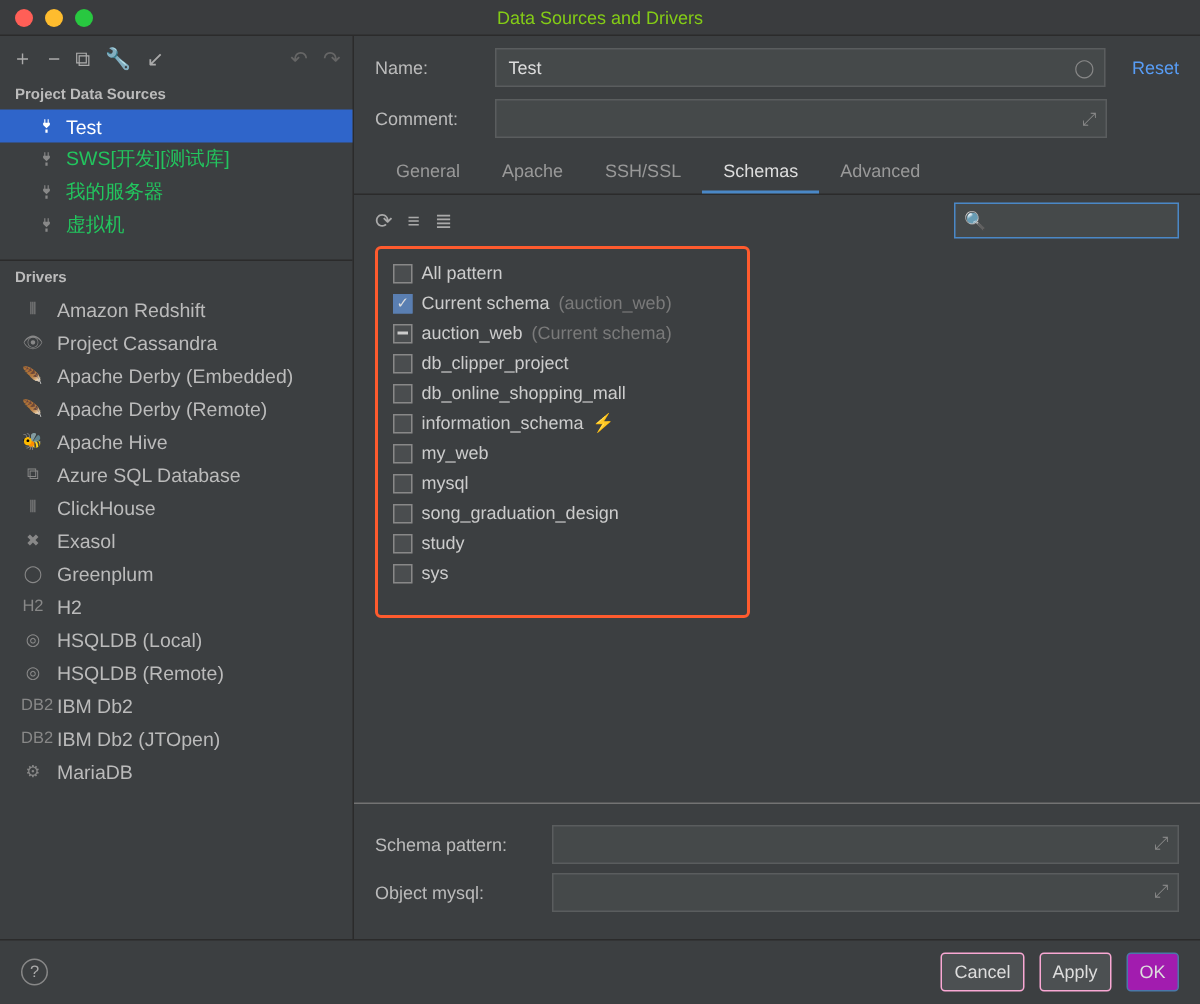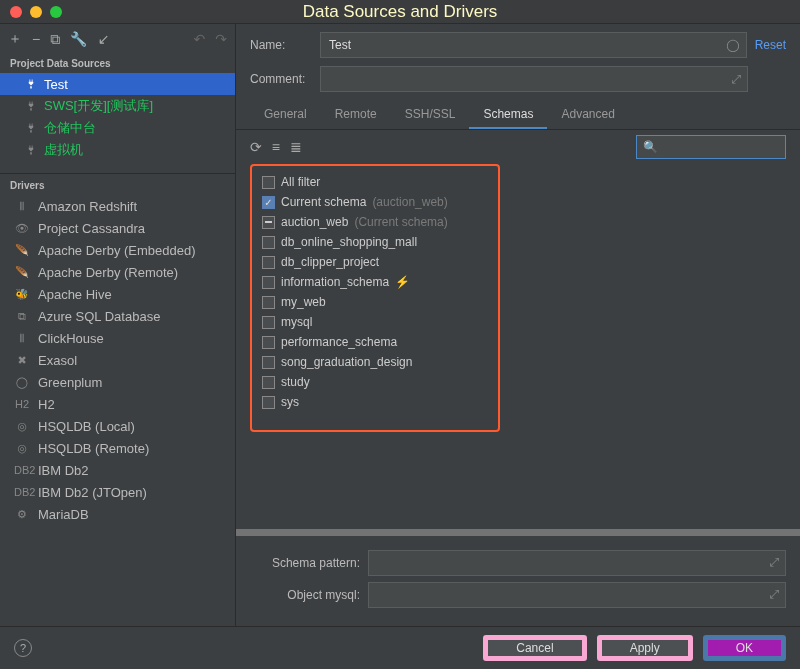--- a/index.html
+++ b/index.html
@@ -3,64 +3,64 @@
 <meta charset="utf-8">
 <style>
   * { box-sizing: border-box; margin: 0; padding: 0; font-family: -apple-system, "Segoe UI", Arial, sans-serif; }
   html, body { width: 800px; height: 669px; background: #3c3f41; color: #bbb; overflow: hidden; }
   .titlebar { height: 24px; background: #3a3c3e; display: flex; align-items: center; position: relative; border-bottom: 1px solid #2b2b2b; }
   .traffic { display: flex; gap: 8px; margin-left: 10px; }
   .traffic span { width: 12px; height: 12px; border-radius: 50%; display: inline-block; }
   .t-close { background: #ff5f57; }
   .t-min { background: #febc2e; }
   .t-max { background: #28c840; }
-  .title { position: absolute; left: 0; right: 0; text-align: center; font-size: 17px; color: #fef9c3; pointer-events: none; }
+  .title { position: absolute; left: 0; right: 0; text-align: center; font-size: 12px; color: #84cc16; pointer-events: none; }
   .body { display: flex; height: 602px; }
   .sidebar { width: 236px; background: #3c3f41; border-right: 1px solid #2b2b2b; display: flex; flex-direction: column; }
   .toolbar { height: 30px; display: flex; align-items: center; padding: 0 8px; gap: 10px; color: #aaa; }
   .toolbar .sep { flex: 1; }
   .toolbar .ic { font-size: 14px; cursor: pointer; }
   .section-title { font-size: 10px; font-weight: bold; color: #bbb; padding: 4px 10px; }
   .tree { font-size: 13px; padding-bottom: 6px; }
   .tree-item { display: flex; align-items: center; height: 22px; padding-left: 24px; gap: 6px; color: #22c55e; cursor: pointer; }
   .tree-item.selected { background: #2f65ca; color: #fff; }
   .tree-item .dsicon { width: 14px; height: 14px; display: inline-flex; align-items: center; justify-content: center; }
   .drivers-hdr { border-top: 1px solid #2b2b2b; margin-top: 6px; padding-top: 6px; }
   .drivers { font-size: 13px; overflow: hidden; }
   .driver-item { display: flex; align-items: center; height: 22px; padding-left: 14px; gap: 8px; color: #bbb; cursor: pointer; }
   .driver-item .dicon { width: 16px; text-align: center; color: #888; font-size: 11px; }
   .main { flex: 1; display: flex; flex-direction: column; background: #3c3f41; }
-  .form-row { display: flex; align-items: center; padding: 8px 14px; font-size: 12px; }
+  .form-row { display: flex; align-items: center; padding: 8px 14px; gap: 10px; font-size: 12px; }
   .form-row label { width: 70px; color: #bbb; }
   .form-row .field { flex: 1; height: 26px; background: #45494a; border: 1px solid #5a5d5e; color: #ddd; padding: 0 8px; display: flex; align-items: center; position: relative; }
   .form-row .field .badge { position: absolute; right: 6px; color: #888; }
   .reset { color: #589df6; cursor: pointer; font-size: 12px; margin-left: 8px; }
   .tabs { display: flex; border-bottom: 1px solid #2b2b2b; padding: 0 14px; font-size: 12px; height: 30px; align-items: center; }
   .tab { padding: 6px 14px; color: #999; cursor: pointer; border-bottom: 2px solid transparent; }
   .tab.active { color: #ddd; border-bottom: 2px solid #4a88c7; }
   .schema-toolbar { height: 34px; display: flex; align-items: center; padding: 0 14px; gap: 10px; }
   .schema-toolbar .tic { color: #aaa; cursor: pointer; font-size: 14px; }
   .search-box { margin-left: auto; width: 150px; height: 24px; border: 1px solid #4a88c7; background: #45494a; display: flex; align-items: center; padding: 0 6px; color: #888; font-size: 12px; }
   .search-box span { margin-right: 4px; }
   .schema-panel { margin: 0 14px; border: 2px solid #ff5b2e; border-radius: 4px; padding: 6px 4px 18px 4px; background: #3c3f41; width: 250px; }
   .schema-row { display: flex; align-items: center; height: 20px; font-size: 12px; color: #ccc; gap: 6px; padding-left: 6px; cursor: pointer; }
   .schema-row .cb { width: 13px; height: 13px; border: 1px solid #888; background: #4a4d4f; display: inline-flex; align-items: center; justify-content: center; font-size: 10px; color: #ddd; }
   .schema-row .cb.checked { background: #5a7fb2; border-color: #5a7fb2; }
   .schema-row .cb.mixed::after { content: ""; width: 7px; height: 2px; background: #ccc; }
   .schema-row .hint { color: #7a7a7a; }
   .schema-row .bolt { color: #f5a623; }
-  .bottom-fields { margin-top: auto; padding: 8px 14px 12px 14px; border-top: 7px solid #737373; text-align: right; }
+  .bottom-fields { margin-top: auto; padding: 8px 14px 12px 14px; border-top: 1px solid #737373; }
   .bfrow { display: flex; align-items: center; margin: 6px 0; font-size: 12px; gap: 8px; }
   .bfrow label { width: 110px; color: #bbb; }
   .bfrow .field { flex: 1; height: 26px; background: #45494a; border: 1px solid #5a5d5e; position: relative; }
   .bfrow .field .exp { position: absolute; right: 6px; top: 4px; color: #888; }
   .footer { height: 43px; border-top: 1px solid #2b2b2b; display: flex; align-items: center; padding: 0 14px; gap: 10px; }
   .footer .help { width: 18px; height: 18px; border: 1px solid #888; border-radius: 50%; display: flex; align-items: center; justify-content: center; color: #aaa; font-size: 11px; cursor: pointer; }
   .footer .spacer { flex: 1; }
-  .btn { height: 26px; padding: 0 28px; background: #4c5052; border: 5px solid #f9a8d4; color: #ddd; font-size: 12px; cursor: pointer; border-radius: 3px; }
+  .btn { height: 26px; padding: 0 8px; background: #4c5052; border: 1px solid #f9a8d4; color: #ddd; font-size: 12px; cursor: pointer; border-radius: 3px; }
   .btn.primary { background: #a21caf; border-color: #4a78a8; }
   svg.plug { width: 12px; height: 12px; }
 </style>
 </head>
 <body>
 
 <div class="titlebar">
   <div class="traffic">
     <span class="t-close"></span>
     <span class="t-min"></span>
@@ -98,21 +98,21 @@
             </svg>
           </span>
           <span>SWS[开发][测试库]</span>
         </div>
         <div class="tree-item">
           <span class="dsicon">
             <svg class="plug" viewBox="0 0 16 16">
               <path fill="#888" d="M6 2v3H5v2l3 3 3-3V5h-1V2H9v3H7V2z M7 11v3h2v-3z"></path>
             </svg>
           </span>
-          <span>仓储中台</span>
+          <span>我的服务器</span>
         </div>
         <div class="tree-item">
           <span class="dsicon">
             <svg class="plug" viewBox="0 0 16 16">
               <path fill="#888" d="M6 2v3H5v2l3 3 3-3V5h-1V2H9v3H7V2z M7 11v3h2v-3z"></path>
             </svg>
           </span>
           <span>虚拟机</span>
         </div>
       </div>
@@ -193,75 +193,71 @@
     <div class="form-row" style="padding-top:0">
       <label>Comment:</label>
       <div class="field">
         <span class="badge">⤢</span>
       </div>
       <span style="width:38px"></span>
     </div>
 
     <div class="tabs" id="tabs">
         <div class="tab">General</div>
-        <div class="tab">Remote</div>
+        <div class="tab">Apache</div>
         <div class="tab">SSH/SSL</div>
         <div class="tab active">Schemas</div>
         <div class="tab">Advanced</div>
       </div>
 
     <div class="schema-toolbar">
       <span class="tic">⟳</span>
       <span class="tic">≡</span>
       <span class="tic">≣</span>
       <div class="search-box">
         <span>🔍</span>
         <input style="background: transparent; border: none; outline: none; color: rgb(204, 204, 204); width: 100%;">
       </div>
     </div>
 
     <div class="schema-panel" id="schema-panel">
         <div class="schema-row">
           <span class="cb "></span>
-          <span>All filter</span>
+          <span>All pattern</span>
         </div>
         <div class="schema-row">
           <span class="cb checked">✓</span>
           <span>Current schema</span>
           <span class="hint"> (auction_web)</span>
         </div>
         <div class="schema-row">
           <span class="cb mixed"></span>
           <span>auction_web</span>
           <span class="hint"> (Current schema)</span>
         </div>
         <div class="schema-row">
           <span class="cb "></span>
+          <span>db_clipper_project</span>
+        </div>
+        <div class="schema-row">
+          <span class="cb "></span>
           <span>db_online_shopping_mall</span>
-        </div>
-        <div class="schema-row">
-          <span class="cb "></span>
-          <span>db_clipper_project</span>
         </div>
         <div class="schema-row">
           <span class="cb "></span>
           <span>information_schema</span>
           <span class="bolt"> ⚡</span>
         </div>
         <div class="schema-row">
           <span class="cb "></span>
           <span>my_web</span>
         </div>
         <div class="schema-row">
           <span class="cb "></span>
           <span>mysql</span>
-        </div>
-        <div class="schema-row">
-          <span class="cb "></span>
-          <span>performance_schema</span>
         </div>
         <div class="schema-row">
           <span class="cb "></span>
           <span>song_graduation_design</span>
         </div>
         <div class="schema-row">
           <span class="cb "></span>
           <span>study</span>
         </div>
         <div class="schema-row">

